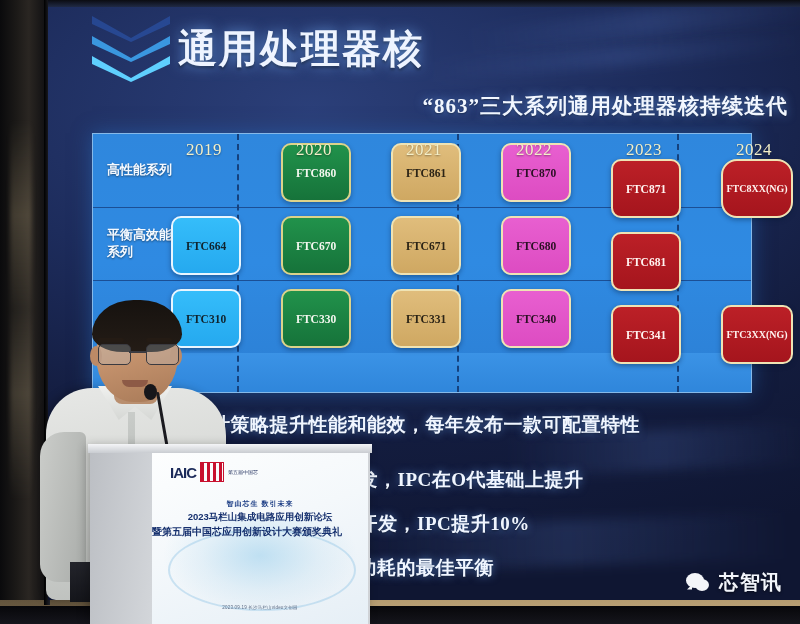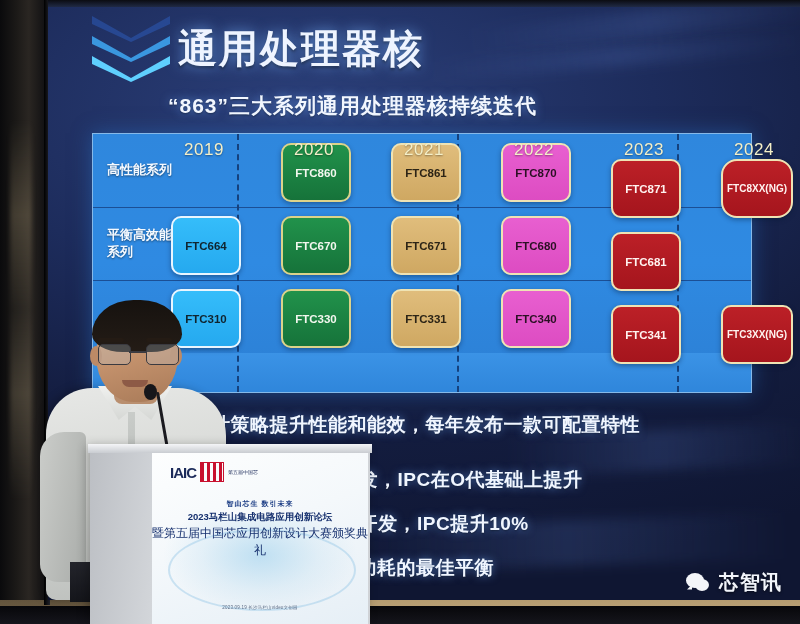--- a/index.html
+++ b/index.html
@@ -21,40 +21,40 @@
     background:linear-gradient(180deg,rgba(180,160,120,0) 0%,rgba(190,170,130,.25) 25%,
       rgba(120,110,90,.10) 50%,rgba(200,180,140,.22) 72%,rgba(150,130,100,0) 100%);
     filter:blur(2px);}
   .pillar-edge{position:absolute;left:44px;top:0;width:6px;height:605px;
     background:linear-gradient(90deg,#000,#23242c);}
 
   
   .screen{position:absolute;left:48px;top:0;width:752px;height:600px;
     background:
       radial-gradient(ellipse 120% 80% at 35% 18%, #2b3f79 0%, #1d2c5c 38%, #131c3e 70%, #0f1632 100%);
-    overflow:hidden;}
+    overflow:hidden;font-family:Liberation Serif, serif;}
   .screen-bezel-bottom{position:absolute;left:0;bottom:0;width:800px;height:18px;
     background:linear-gradient(180deg,#07070a,#15151c);}
   .screen-bezel-top{position:absolute;left:48px;top:0;width:752px;height:7px;
     background:linear-gradient(180deg,#0b0c12,#202a45);}
 
   
   .streak{position:absolute;background:linear-gradient(90deg,rgba(90,130,215,0),rgba(110,150,235,.16),rgba(90,130,215,0));
     filter:blur(6px);}
 
   
   .chev-wrap{position:absolute;left:92px;top:16px;width:86px;height:78px;}
   .chev{position:absolute;left:0;width:78px;height:26px;}
   .chev svg{display:block;}
 
   
   .slide-title{position:absolute;left:178px;top:22px;
     font-size:39px;font-weight:bold;color:#eef4ff;letter-spacing:2px;
     text-shadow:0 0 14px rgba(120,180,255,.75),0 2px 3px rgba(0,0,0,.55);}
-  .slide-sub{position:absolute;left:168px;top:92px;width:620px;text-align:left;
+  .slide-sub{position:absolute;left:168px;top:92px;width:620px;text-align:right;
     font-size:21px;font-weight:bold;color:#f2f7ff;letter-spacing:1px;
     text-shadow:0 0 10px rgba(110,170,255,.65),0 1px 2px rgba(0,0,0,.5);}
 
   
   .table{position:absolute;left:92px;top:133px;width:658px;height:258px;
     background:linear-gradient(180deg,#2f87dd 0%,#2f8ae2 50%,#2c7fd4 100%);
     border:1px solid #86b9e8;box-shadow:0 0 18px rgba(40,110,190,.5);}
   .trow{position:absolute;left:0;width:658px;height:73px;border-bottom:1.5px solid #1b4f95;}
   .trow.r0{top:0;}
   .trow.r1{top:73px;}
@@ -144,22 +144,22 @@
     border:2px solid rgba(150,200,230,.45);border-radius:50%;}
   .sign-logo{position:absolute;left:18px;top:6px;width:100px;height:26px;display:flex;align-items:center;gap:4px;}
   .iaic{font-size:15px;font-weight:bold;color:#1c2b5a;letter-spacing:-1px;}
   .logo-mark{width:22px;height:18px;background:
     repeating-linear-gradient(90deg,#c8102e 0 3px,transparent 3px 6px);border:1px solid #c8102e;}
   .logo-cn{font-size:5px;color:#1c2b5a;line-height:6px;}
   .sign-slogan{position:absolute;left:0;top:46px;width:216px;text-align:center;
     font-size:7px;color:#1e3f86;font-weight:bold;letter-spacing:1px;}
   .sign-l1{position:absolute;left:0;top:58px;width:216px;text-align:center;
     font-size:9.5px;color:#16306e;font-weight:bold;}
-  .sign-l2{position:absolute;left:0;top:72px;width:216px;text-align:center;
-    font-size:12px;color:#16306e;font-weight:normal;}
+  .sign-l2{position:absolute;left:0;top:72px;width:216px;
+    font-size:10px;color:#16306e;font-weight:bold;}
   .sign-foot{position:absolute;left:0;bottom:14px;width:216px;text-align:center;
     font-size:4.5px;color:#5d6c85;letter-spacing:.2px;}
 
   
   .wm{position:absolute;right:18px;bottom:28px;display:flex;align-items:center;gap:7px;}
   .wm-txt{font-size:20px;font-weight:bold;color:#f2f5fb;letter-spacing:1px;
     text-shadow:0 1px 3px rgba(0,0,0,.6);}
   .wechat{position:relative;width:26px;height:20px;}
   .wechat .b1b{position:absolute;left:0;top:0;width:18px;height:15px;background:#f4f6f9;border-radius:50%;}
   .wechat .b2b{position:absolute;left:9px;top:6px;width:14px;height:12px;background:#f4f6f9;border-radius:50%;}

